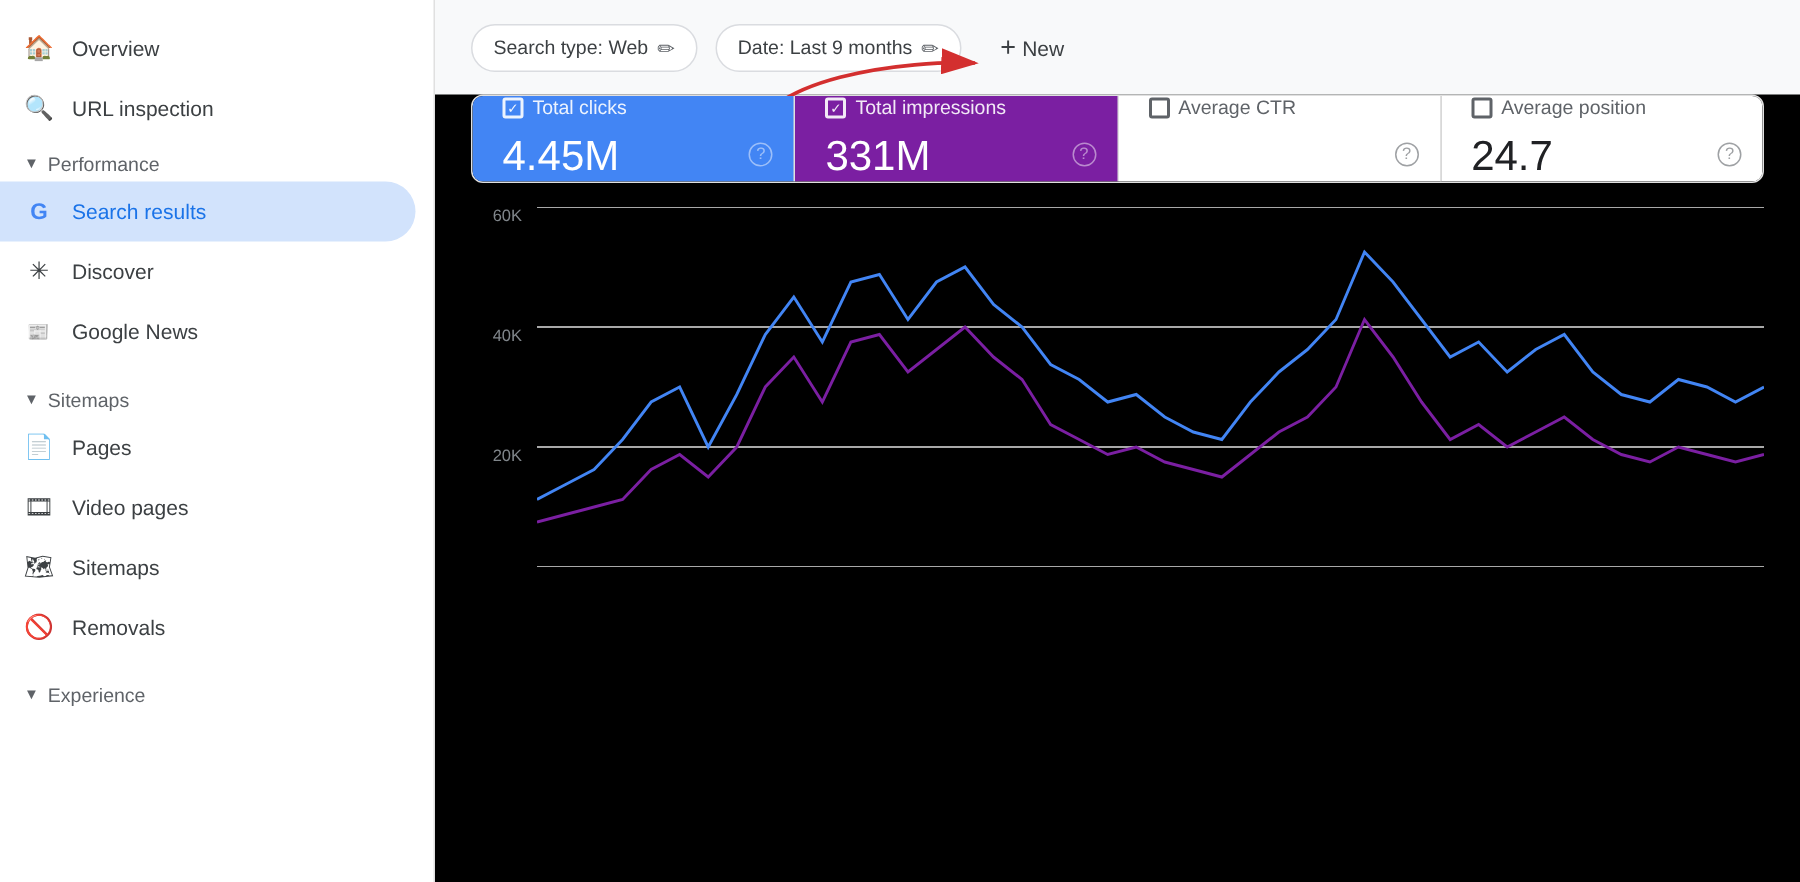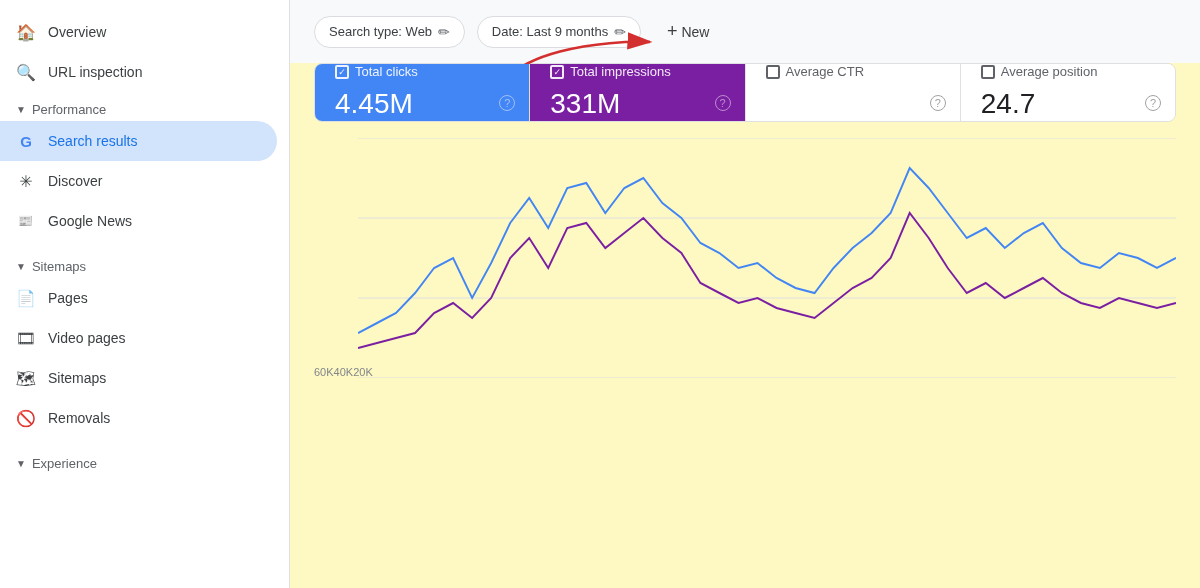--- a/index.html
+++ b/index.html
@@ -57,21 +57,21 @@
     }
     .sidebar-section-label .arrow {
       font-size: 10px;
     }
 
     
     .main {
       flex: 1;
       display: flex;
       flex-direction: column;
-      background: #fef9c3;
+      background: #000000;
       overflow: hidden;
     }
 
     
     .toolbar {
       display: flex;
       align-items: center;
       padding: 14px 24px;
       gap: 12px;
       background: #f8f9fa;
@@ -204,21 +204,21 @@
       width: 100%;
       height: 260px;
     }
     .chart-y-axis {
       position: absolute;
       left: 0;
       top: 0;
       bottom: 20px;
       width: 40px;
       display: flex;
-      flex-direction: row;
+      flex-direction: column;
       justify-content: space-between;
       align-items: flex-end;
       padding-right: 6px;
     }
     .y-tick {
       font-size: 11px;
       color: #80868b;
     }
     .chart-svg-wrapper {
       position: absolute;

